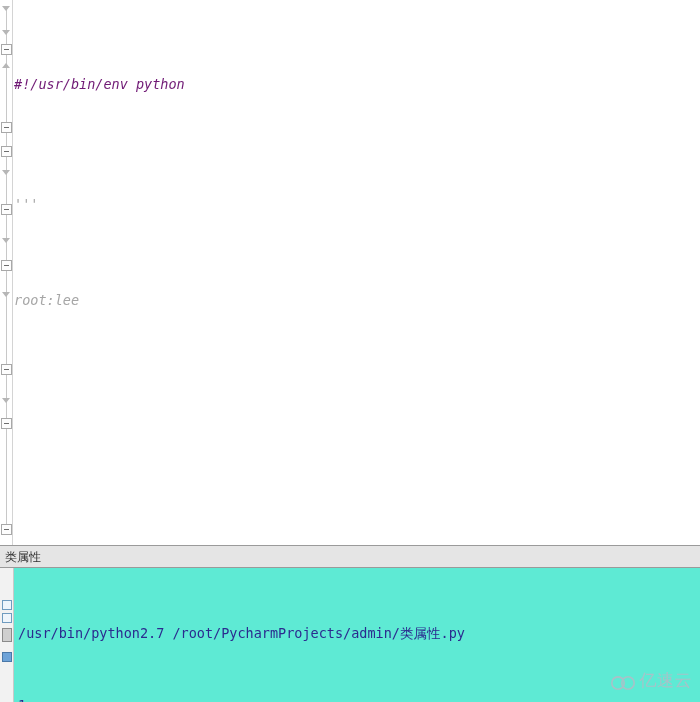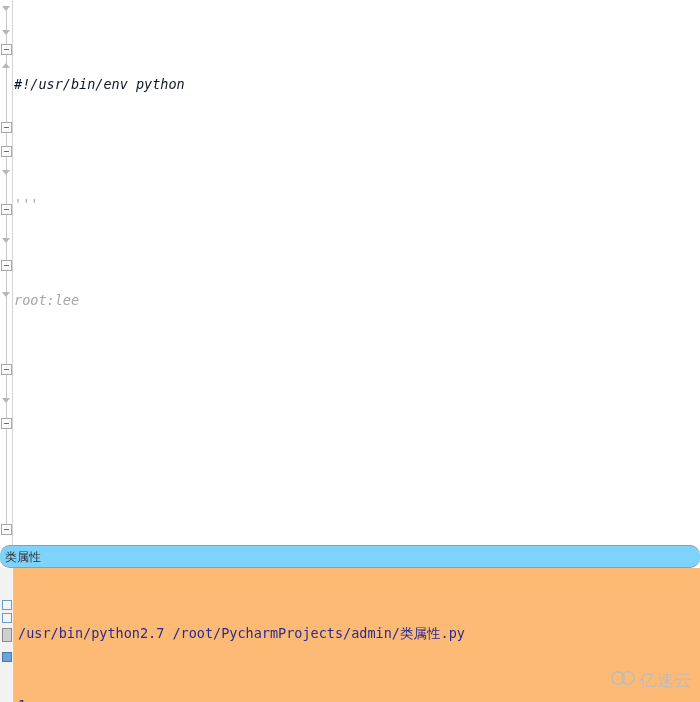--- a/index.html
+++ b/index.html
@@ -93,49 +93,48 @@
     font-size: 13.5px;
     line-height: 24px;
     white-space: pre;
     color: #000000;
   }
   .ln {
     height: 24px;
     white-space: pre;
     position: relative;
   }
-  .cmt  { color: #0f172a; font-style: italic; }
+  .cmt  { color: #701a75; font-style: italic; }
   .doc  { color: #a6a6a6; font-style: italic; }
 
   
   #tw-tab {
     position: absolute;
     left: 0; top: 545px;
     width: 700px; height: 23px;
-    background: #7dd3fc;
+    background: #e5e5e5;
     border-top: 1px solid #9a9a9a;
     border-bottom: 1px solid #9a9a9a;
     box-sizing: border-box;
-    border-radius: 10px;
   }
   #tw-tab-label {
     position: absolute;
     left: 5px; top: 3px;
     font-family: "DejaVu Sans", sans-serif;
     font-size: 12px;
     color: #303030;
   }
 
   
   #console {
     position: absolute;
     left: 0; top: 568px;
     width: 700px;
     height: 134px;
-    background: #fdba74;
+    background: #5eead4;
   }
   #console-toolbar {
     position: absolute;
     left: 0; top: 0;
     width: 14px;
     height: 134px;
     background: #f2f2f2;
     border-right: 1px solid #c9c9c9;
     box-sizing: border-box;
   }
@@ -173,21 +172,21 @@
     white-space: pre;
   }
   #console-text .cl { height: 24px; white-space: pre; }
 
   
   #watermark {
     position: absolute;
     right: 8px;
     bottom: 10px;
     display: flex;
-    align-items: flex-start;
+    align-items: flex-end;
     gap: 4px;
     opacity: 0.85;
   }
   #watermark .wm-text {
     font-family: "DejaVu Sans", sans-serif;
     font-size: 17px;
     color: #b4bcc6;
     letter-spacing: 0.5px;
   }
 </style>

